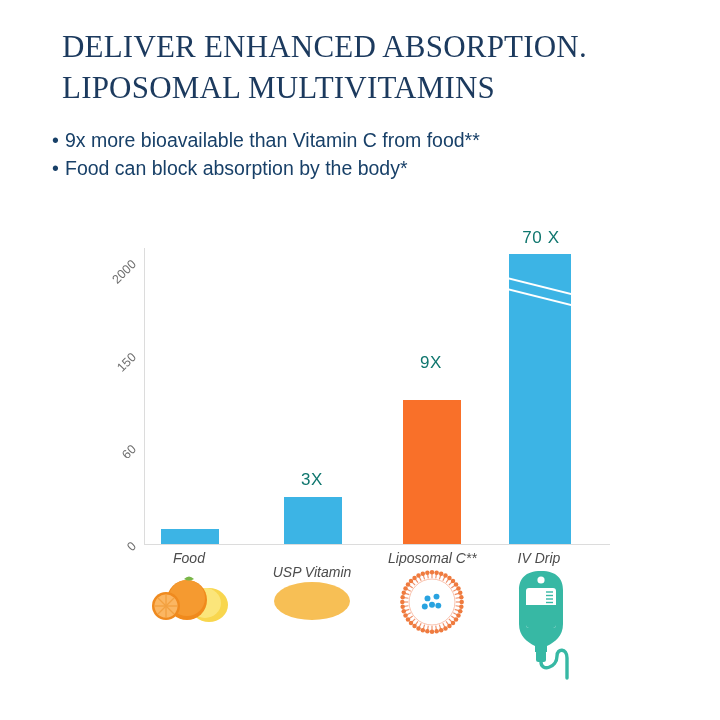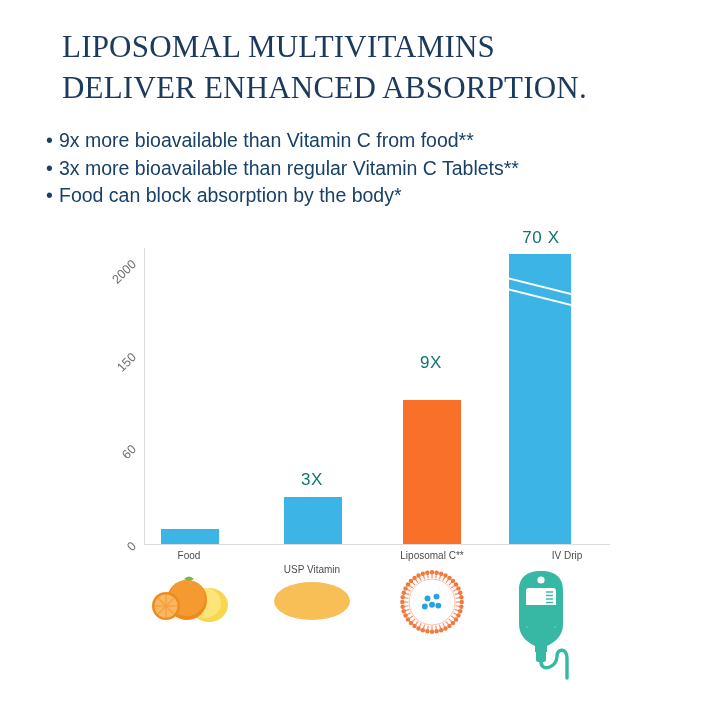--- a/index.html
+++ b/index.html
@@ -27,21 +27,21 @@
     font-size: 31px;
     line-height: 1.33;
     letter-spacing: 0.2px;
     color: #1c3a5e;
     font-weight: 400;
   }
   #headline .hl-line { display: block; white-space: nowrap; }
 
   #bullets {
     position: absolute;
-    left: 46px;
+    left: 52px;
     top: 127px;
     width: 630px;
   }
   .bullet {
     display: block;
     font-family: "Liberation Sans", sans-serif;
     font-size: 19.5px;
     line-height: 27.5px;
     color: #184068;
     white-space: nowrap;
@@ -104,42 +104,42 @@
     transform: rotate(-45deg);
     transform-origin: right center;
     text-align: right;
     white-space: nowrap;
   }
 
   .xtick {
     position: absolute;
     text-align: center;
     font-family: "Liberation Sans", sans-serif;
-    font-size: 10px;
+    font-size: 14px;
     color: #4c4c4c;
     white-space: nowrap;
+    font-style: italic;
   }
 
   .icon-cell {
     position: absolute;
     text-align: center;
   }
   .icon-cell svg { display: block; margin: 0 auto; }
 </style>
 </head>
 <body>
 
 <div id="headline">
+  <span class="hl-line">DELIVER ENHANCED ABSORPTION.</span>
   <span class="hl-line">LIPOSOMAL MULTIVITAMINS</span>
-  <span class="hl-line">DELIVER ENHANCED ABSORPTION.</span>
 </div>
 
 <div id="bullets">
   <span class="bullet"><span class="dot">•</span><span>9x more bioavailable than Vitamin C from food**</span></span>
-  <span class="bullet"><span class="dot">•</span><span>3x more bioavailable than regular Vitamin C Tablets**</span></span>
   <span class="bullet"><span class="dot">•</span><span>Food can block absorption by the body*</span></span>
 </div>
 
 <div id="chart">
 
   <div class="ytick" style="left:82px; top:255px; width:52px;">2000</div>
   <div class="ytick" style="left:86px; top:348px; width:48px;">150</div>
   <div class="ytick" style="left:92px; top:440px; width:42px;">60</div>
   <div class="ytick" style="left:104px; top:537px; width:30px;">0</div>
 
@@ -154,21 +154,21 @@
     </div>
   </div>
 
   <div class="bar-label" style="left:273px; top:470px; width:78px;text-align:center;">3X</div>
   <div class="bar-label" style="left:392px; top:353px; width:78px;">9X</div>
   <div class="bar-label" style="left:500px; top:228px; width:82px;">70 X</div>
 
   <div class="xtick" style="left:150px; top:550px; width:78px;">Food</div>
   <div class="xtick" style="left:272px; top:564px; width:80px;">USP Vitamin</div>
   <div class="xtick" style="left:388px; top:550px; width:88px;">Liposomal C**</div>
-  <div class="xtick" style="left:528px; top:550px; width:78px;text-align:center;">IV Drip</div>
+  <div class="xtick" style="left:500px; top:550px; width:78px;text-align:center;">IV Drip</div>
 
   <div class="icon-cell" style="left:146px; top:572px; width:90px;">
     <svg width="90" height="58" viewBox="0 0 90 58">
       <ellipse cx="63" cy="33" rx="19" ry="17" fill="#f8d64e"></ellipse>
       <ellipse cx="59" cy="31" rx="16" ry="15" fill="#fbe57a"></ellipse>
       <circle cx="41" cy="28" r="20" fill="#f08a1c"></circle>
       <circle cx="41" cy="26" r="18" fill="#f59a30"></circle>
       <path d="M38 7 q5 -5 10 0 q-5 3 -10 0 z" fill="#7ab648"></path>
       <circle cx="20" cy="34" r="14" fill="#ef8a1f"></circle>
       <circle cx="20" cy="34" r="11.5" fill="#fbb662"></circle>

